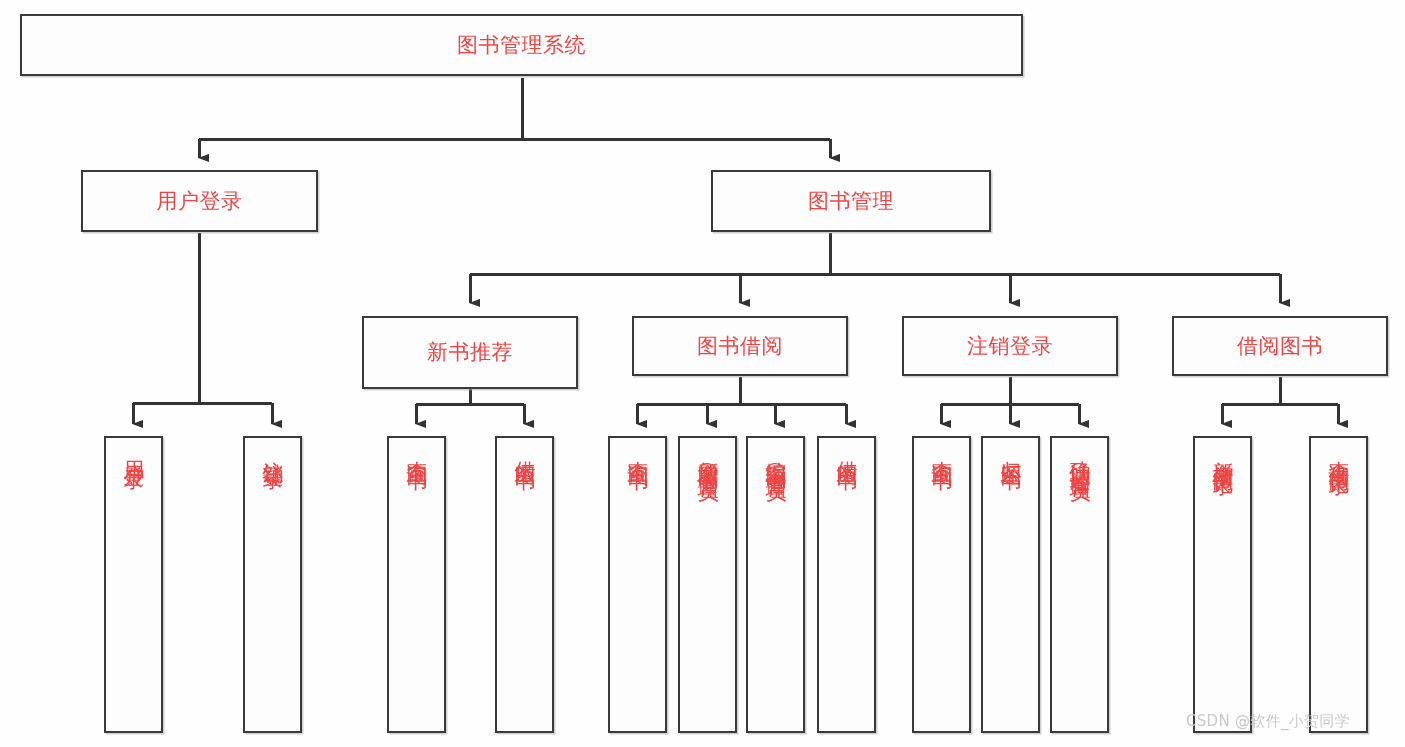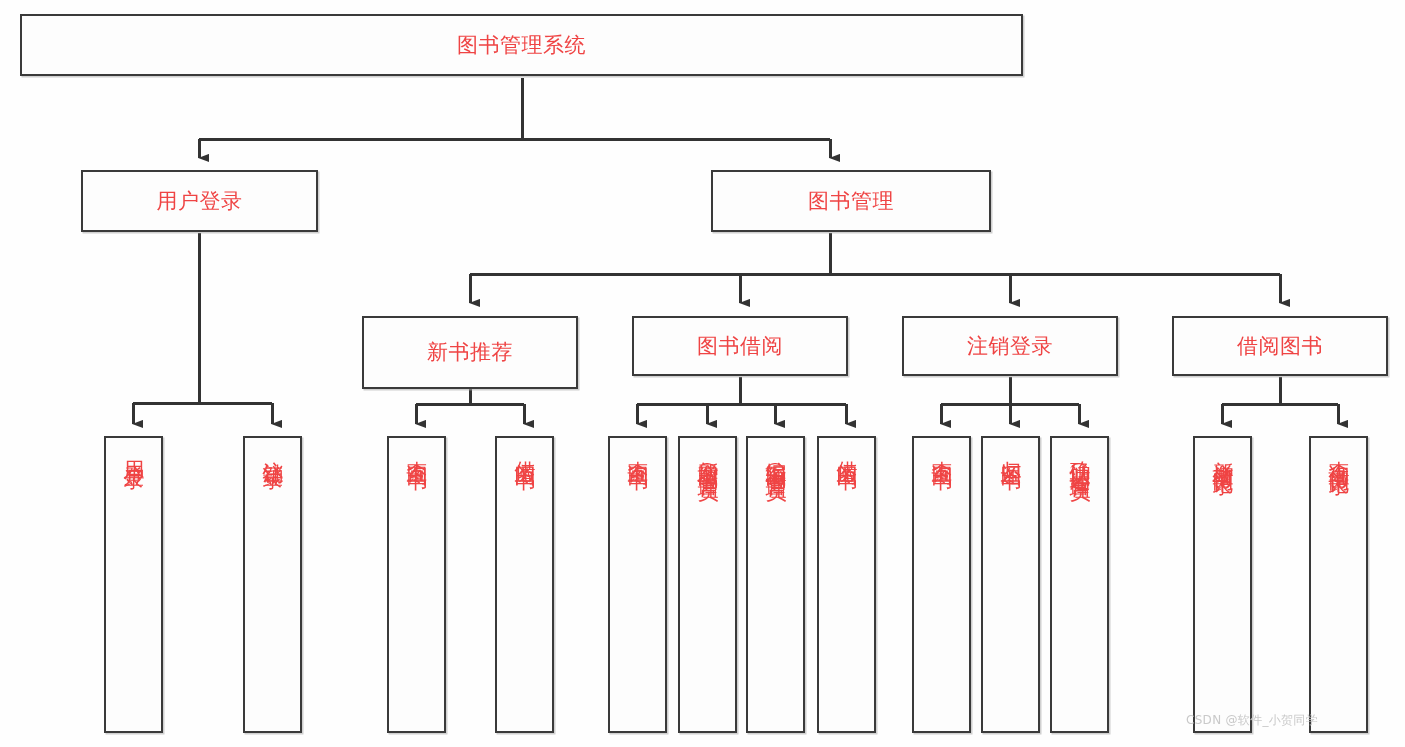--- a/index.html
+++ b/index.html
@@ -56,21 +56,21 @@
     font-size: 21px;
     letter-spacing: 3px;
     line-height: 1;
     white-space: nowrap;
     text-align: left;
   }
   .watermark {
     position: absolute;
     left: 1186px;
     top: 712px;
-    font-size: 12px;
+    font-size: 15px;
     color: #c9c9c9;
     white-space: nowrap;
     letter-spacing: 0.3px;
     font-family: "DejaVu Sans", "Liberation Sans", sans-serif;
   }
 </style>
 </head>
 <body>
 
 <div id="diagram-root">

